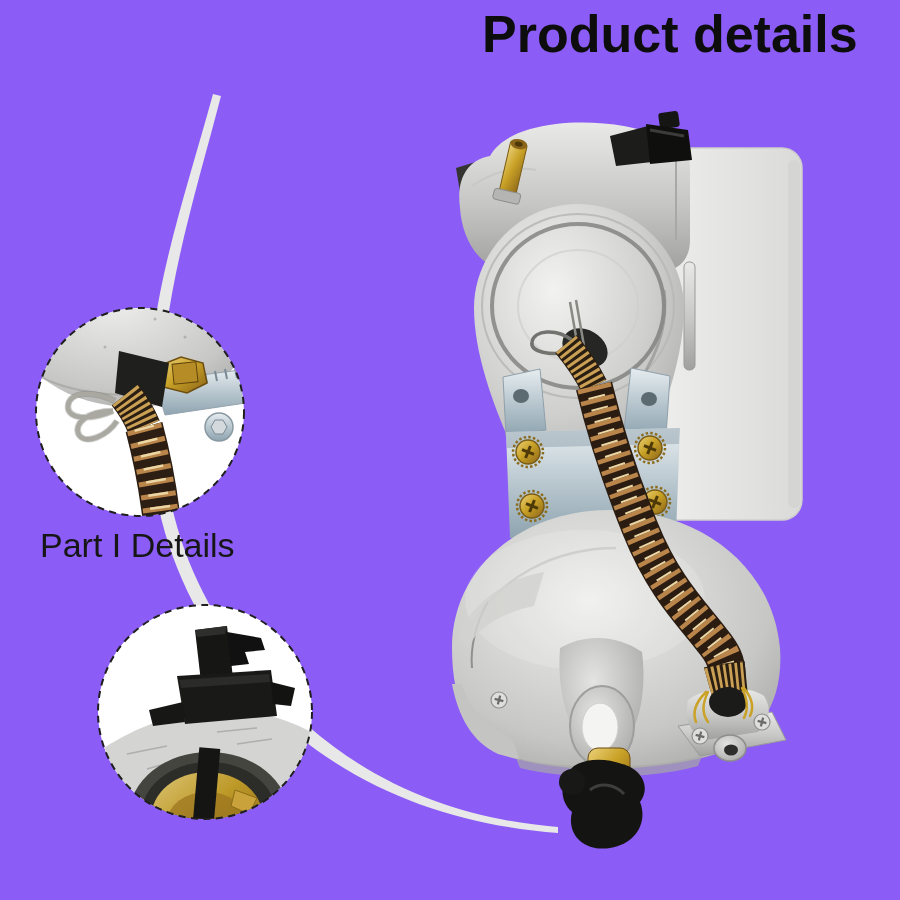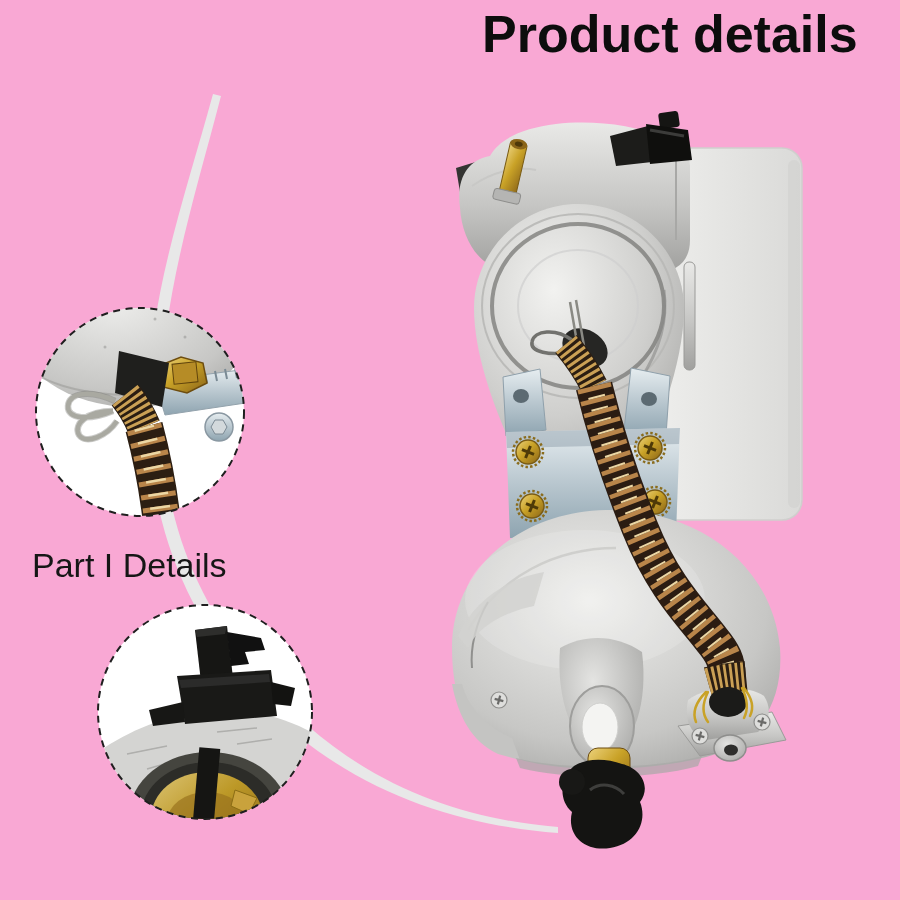--- a/index.html
+++ b/index.html
@@ -1,23 +1,23 @@
 <!DOCTYPE html>
 <html><head>
 <meta charset="utf-8">
 <style>
   html,body{margin:0;padding:0;background:#fff;}
-  .stage{position:relative;width:900px;height:900px;background:#f9a8d4;overflow:hidden;
+  .stage{position:relative;width:900px;height:900px;background:#8b5cf6;overflow:hidden;
          font-family:"Liberation Sans", sans-serif;}
   .stage svg{position:absolute;left:0;top:0;}
   .title{position:absolute;left:482px;top:5px;font-size:52px;font-weight:bold;
          line-height:1.15;color:#0d0d0d;letter-spacing:0;white-space:nowrap;}
   .label{position:absolute;font-size:34px;font-weight:400;color:#161616;
          line-height:1.1;white-space:nowrap;}
-  .l1{left:32px;top:527px;margin-top:20px;}
+  .l1{left:40px;top:527px;}
   .l2{left:119px;top:831px;}
 </style>
 </head>
 <body>
 
 <div class="stage">
 
 <svg width="900" height="900" viewBox="0 0 900 900">
   <defs>
     <linearGradient id="gAl" x1="0" y1="0" x2="0" y2="1">

